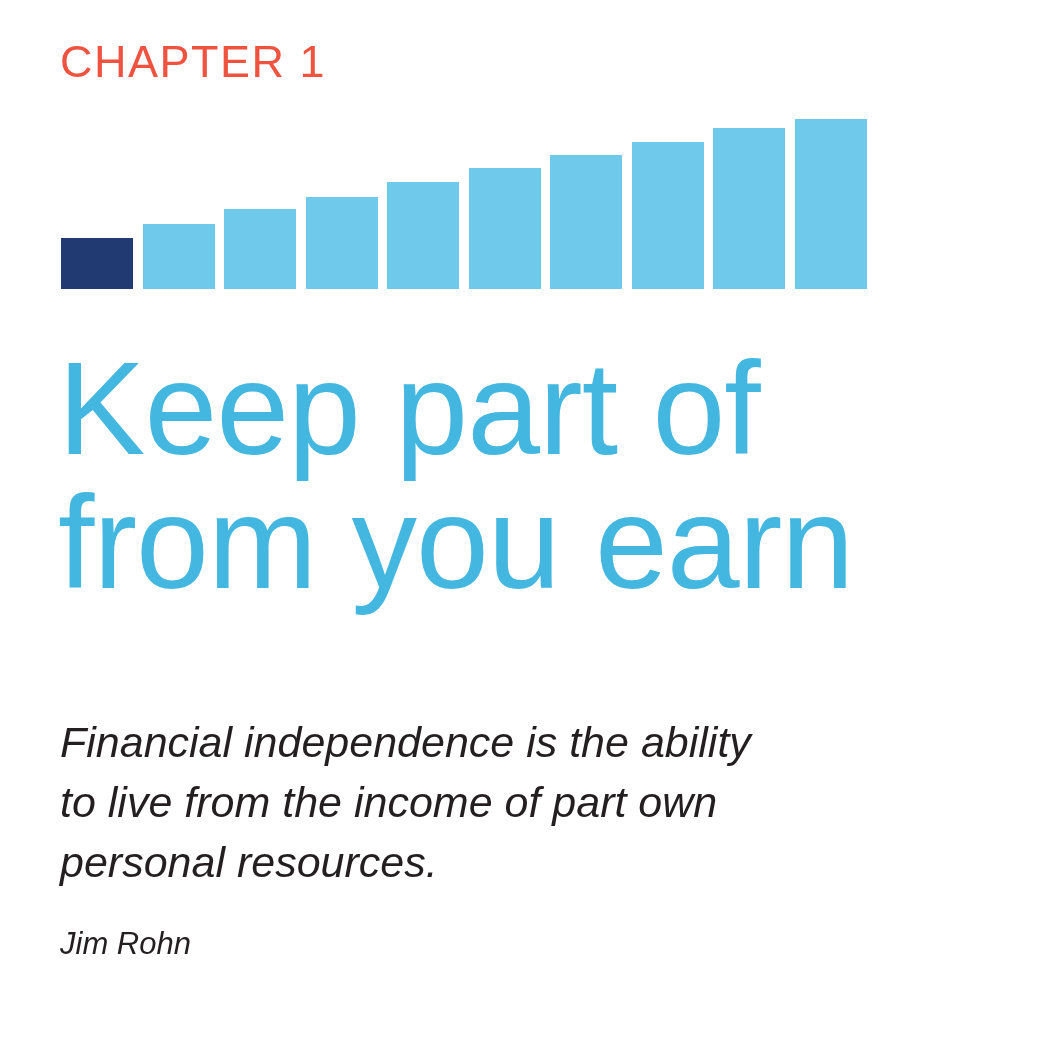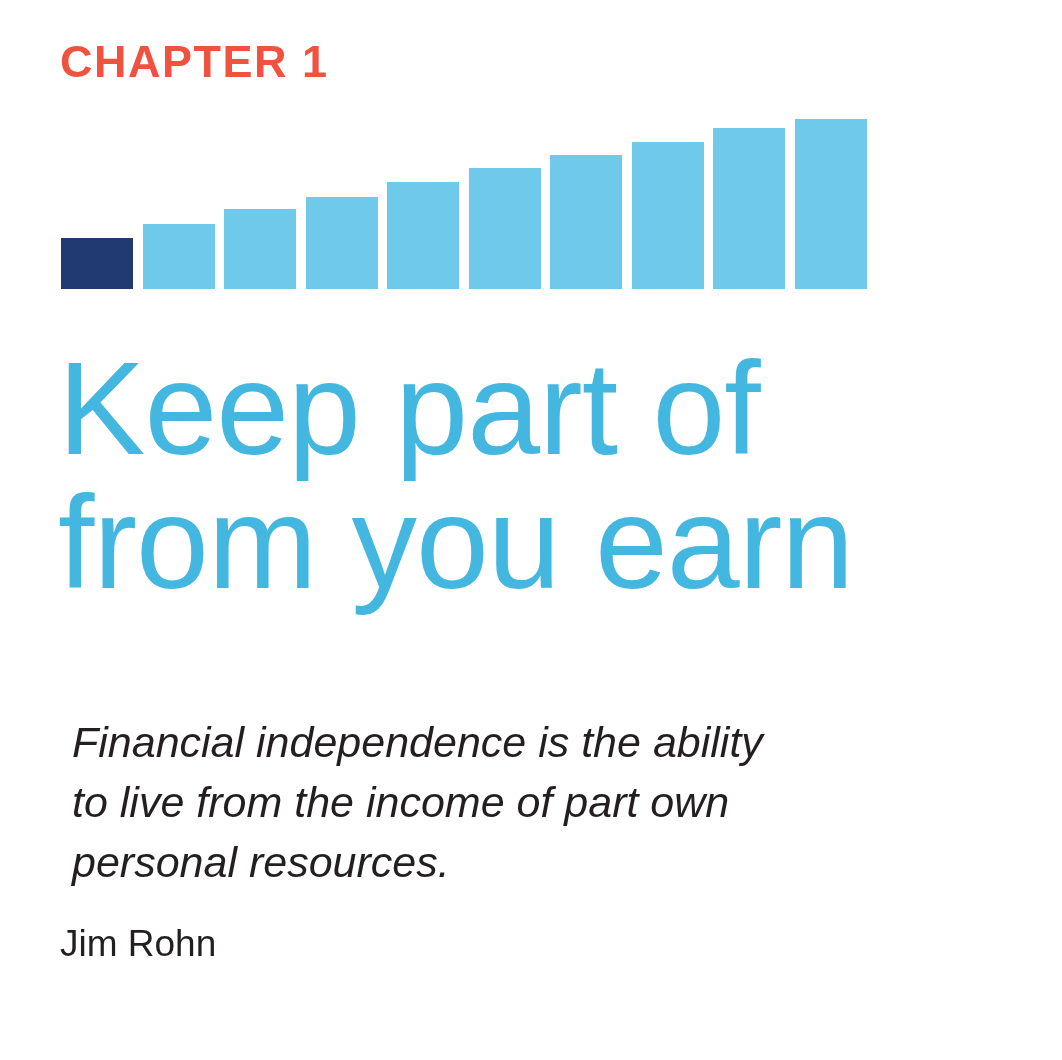--- a/index.html
+++ b/index.html
@@ -17,21 +17,21 @@
     background: #ffffff;
     overflow: hidden;
   }
 
   
   .chapter-label {
     position: absolute;
     left: 60px;
     top: 37px;
     font-family: "Liberation Sans", sans-serif;
-    font-weight: bold;
+    font-weight: normal;
     font-size: 45px;
     line-height: 50px;
     letter-spacing: 1.5px;
     color: #EF5340;
     white-space: nowrap;
   }
 
   
   .chart {
     position: absolute;
@@ -77,32 +77,32 @@
   .quote {
     position: absolute;
     left: 60px;
     top: 712px;
     width: 880px;
     font-family: "Liberation Sans", sans-serif;
     font-style: italic;
     font-size: 43px;
     line-height: 60px;
     color: #231F20;
-    margin-left: 12px;
   }
   .quote-line {
     display: block;
     white-space: nowrap;
   }
   .attribution {
     position: absolute;
     left: 60px;
     top: 925px;
     font-family: "Liberation Sans", sans-serif;
-    font-size: 37px;
+    font-style: italic;
+    font-size: 31px;
     line-height: 38px;
     color: #231F20;
     white-space: nowrap;
   }
 </style>
 </head>
 <body>
 
 <div id="page">
 

